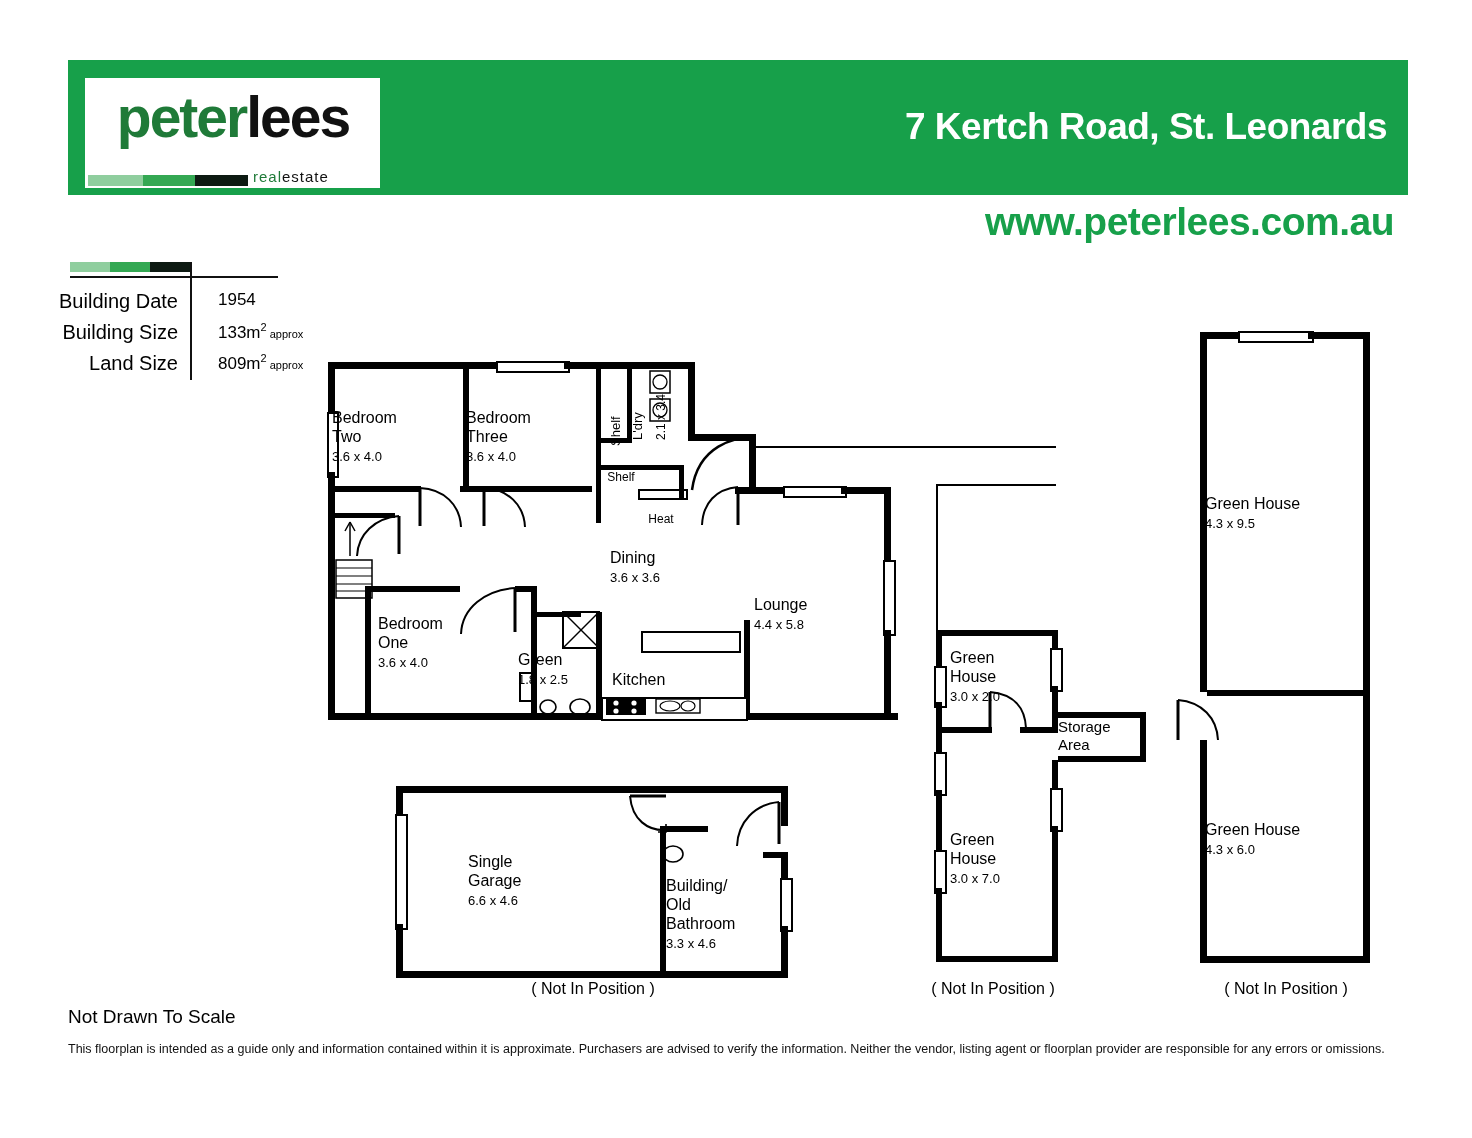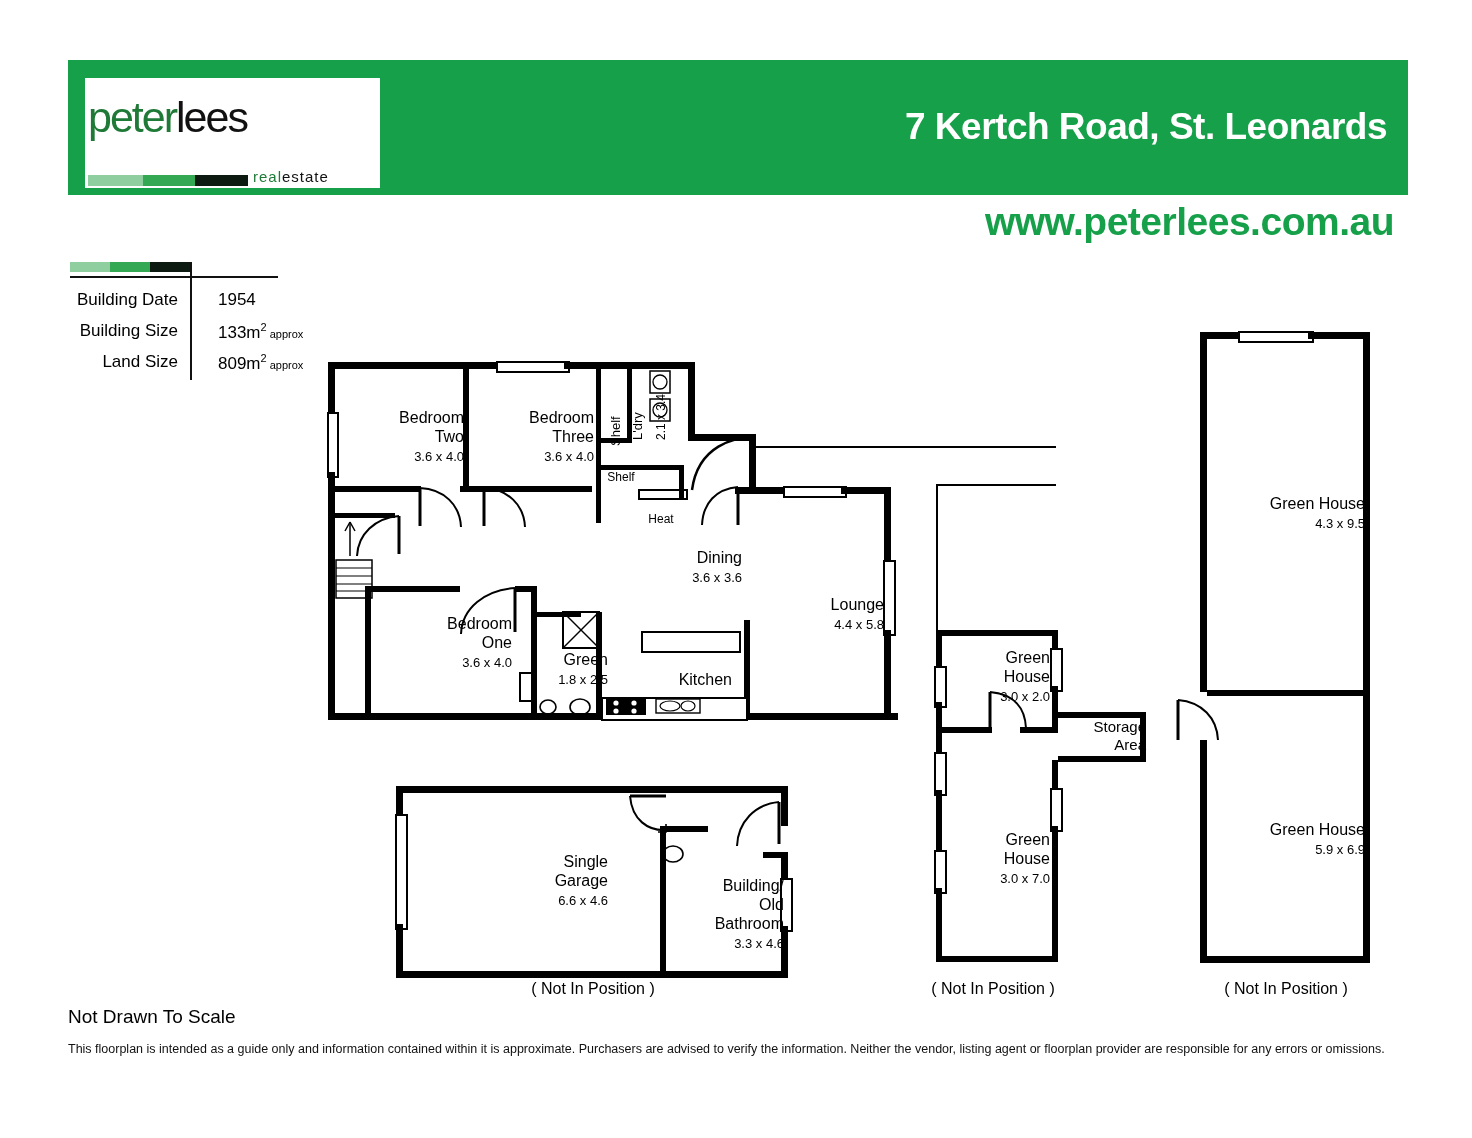--- a/index.html
+++ b/index.html
@@ -1,21 +1,21 @@
 <!DOCTYPE html>
 <html><head>
 <meta charset="utf-8">
 <style>
   html,body{margin:0;padding:0;background:#ffffff;}
   body{width:1472px;height:1138px;position:relative;font-family:"Liberation Sans",sans-serif;color:#000;overflow:hidden;}
 
   
   .header-bar{position:absolute;left:68px;top:60px;width:1340px;height:135px;background:#17a04a;}
   .logo-box{position:absolute;left:85px;top:78px;width:295px;height:110px;background:#ffffff;}
-  .logo-text{position:absolute;left:88px;top:88px;width:290px;font-weight:normal;font-size:43px;letter-spacing:-2px;line-height:58px;}
+  .logo-text{position:absolute;left:88px;top:88px;width:290px;font-weight:bold;font-size:57px;letter-spacing:-2px;line-height:58px;text-align:center;}
   .logo-peter{color:#1f7a38;}
   .logo-lees{color:#111;}
   .logo-sub{position:absolute;left:253px;top:168px;font-size:15px;letter-spacing:1px;}
   .logo-sub .s1{color:#1f7a38;}
   .logo-sub .s2{color:#111;}
   .logo-bars{position:absolute;left:88px;top:175px;width:160px;height:11px;}
   .logo-bars span{display:block;float:left;height:11px;}
   .b1{width:55px;background:#8fce9e;}
   .b2{width:52px;background:#34a853;}
   .b3{width:53px;background:#0d1a12;}
@@ -26,31 +26,31 @@
   
   .spec{position:absolute;left:70px;top:262px;width:300px;}
   .spec-bars{position:absolute;left:0;top:0;width:120px;height:10px;}
   .spec-bars span{display:block;float:left;height:10px;}
   .sb1{width:40px;background:#8fce9e;}
   .sb2{width:40px;background:#34a853;}
   .sb3{width:40px;background:#0d1a12;}
   .spec-hline{position:absolute;left:0;top:14px;width:208px;height:2px;background:#111;}
   .spec-vline{position:absolute;left:120px;top:0;width:2px;height:118px;background:#111;}
   .spec-row{position:absolute;left:0;width:300px;height:30px;}
-  .spec-label{position:absolute;right:192px;top:0;font-size:17px;white-space:nowrap;}
+  .spec-label{position:absolute;right:192px;top:0;font-size:20px;white-space:nowrap;}
   .spec-val{position:absolute;left:148px;top:0;font-size:17px;white-space:nowrap;}
   .spec-val sup{font-size:11px;}
   .spec-val .approx{font-size:11px;}
 
   
   .plan{position:absolute;left:0;top:0;width:1472px;height:1138px;}
   .wall{position:absolute;background:#000;}
   .thin{position:absolute;background:#000;}
   .win{position:absolute;background:#fff;border:2px solid #000;}
-  .rm{position:absolute;text-align:right;font-size:16px;line-height:19px;}
+  .rm{position:absolute;text-align:left;font-size:16px;line-height:19px;}
   .rm .dim{font-size:13px;}
   .tiny{position:absolute;font-size:12px;text-align:center;}
   .vlabel{position:absolute;font-size:13px;transform:rotate(-90deg);transform-origin:left top;white-space:nowrap;}
   .notpos{position:absolute;font-size:16px;text-align:center;white-space:nowrap;}
 
   
   .nds{position:absolute;left:68px;top:1006px;font-size:19px;}
   .disc{position:absolute;left:68px;top:1042px;width:1345px;font-size:12.5px;line-height:15px;color:#111;}
 
   svg{display:block;overflow:visible;}
@@ -344,20 +344,20 @@
   <svg style="position:absolute;left:1176px;top:698px;width:44px;height:44px;">
     <path d="M2 42 L2 2" stroke="#000" stroke-width="3" fill="none"></path>
     <path d="M2 2 C 26 4, 41 20, 42 42" stroke="#000" stroke-width="2" fill="none"></path>
   </svg>
   <div class="rm" style="left:1205px;top:494px;width:160px;">
     <span>Green House</span><br>
     <span class="dim">4.3 x 9.5</span>
   </div>
   <div class="rm" style="left:1205px;top:820px;width:160px;">
     <span>Green House</span><br>
-    <span class="dim">5.9 x 6.9</span>
+    <span class="dim">4.3 x 6.0</span>
   </div>
   <div class="notpos" style="left:1200px;top:980px;width:172px;">( Not In Position )</div>
 
 </div>
 
 <div class="nds">Not Drawn To Scale</div>
 <div class="disc">This floorplan is intended as a guide only and information contained within it is approximate. Purchasers are advised to verify the information. Neither the vendor, listing agent or floorplan provider are responsible for any errors or omissions.</div>
 
 </body></html>

